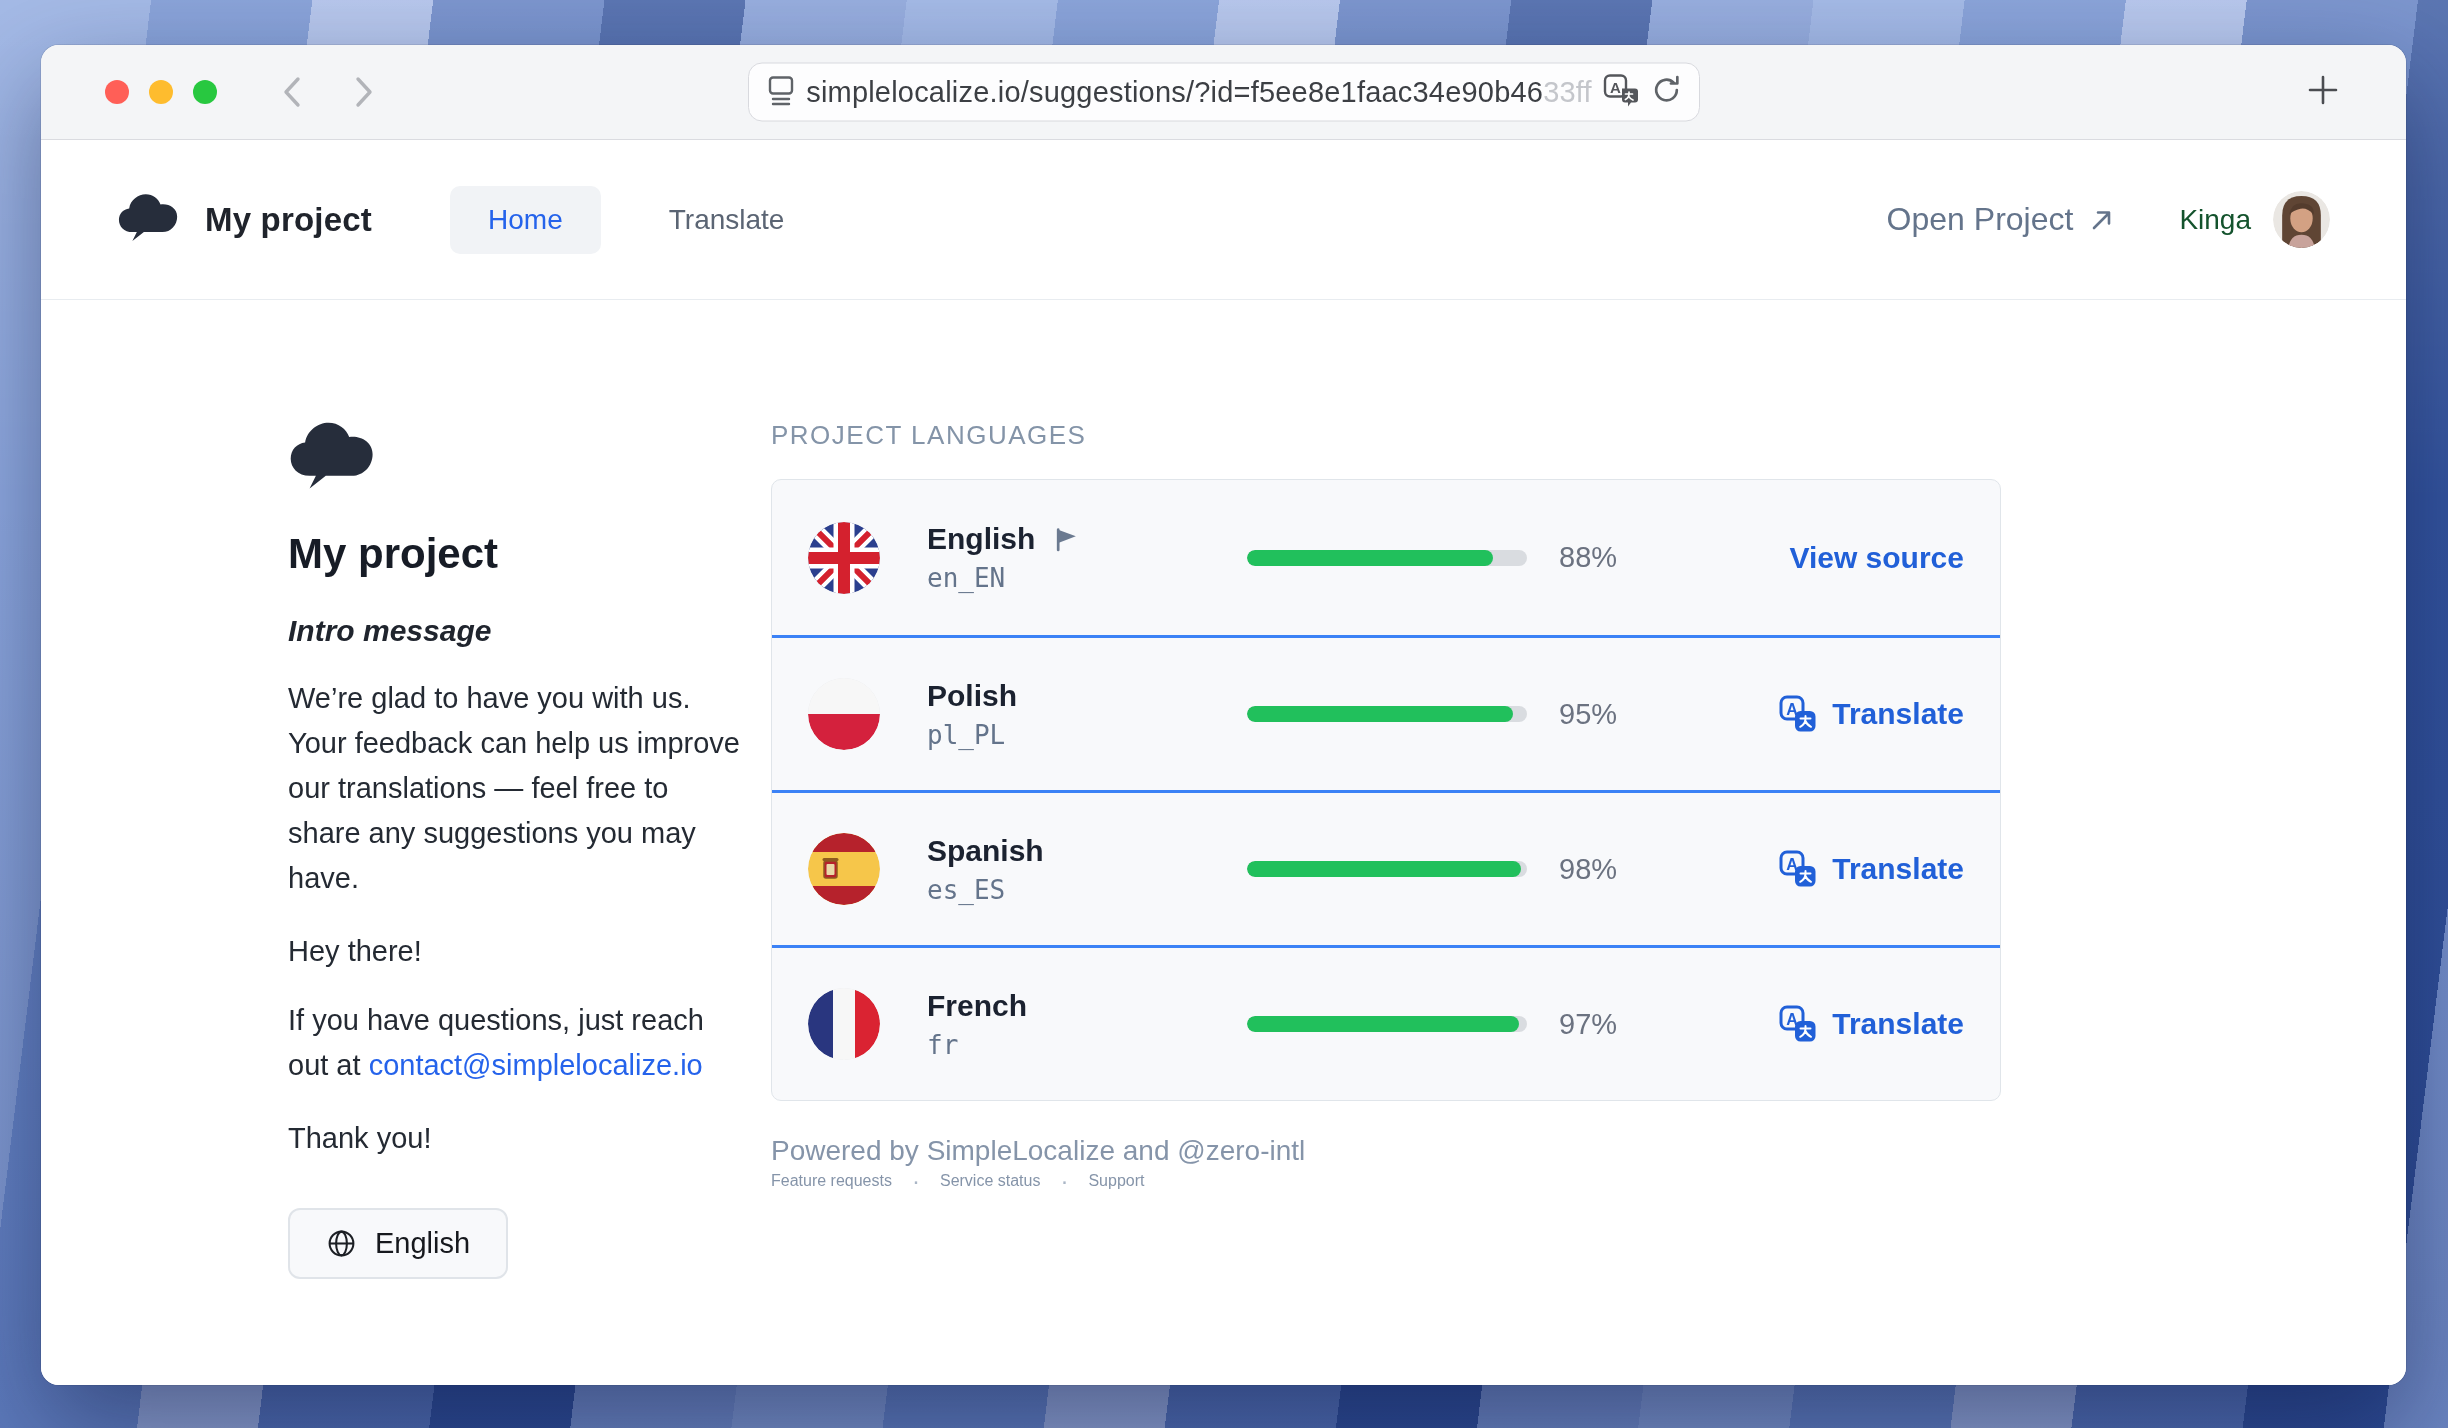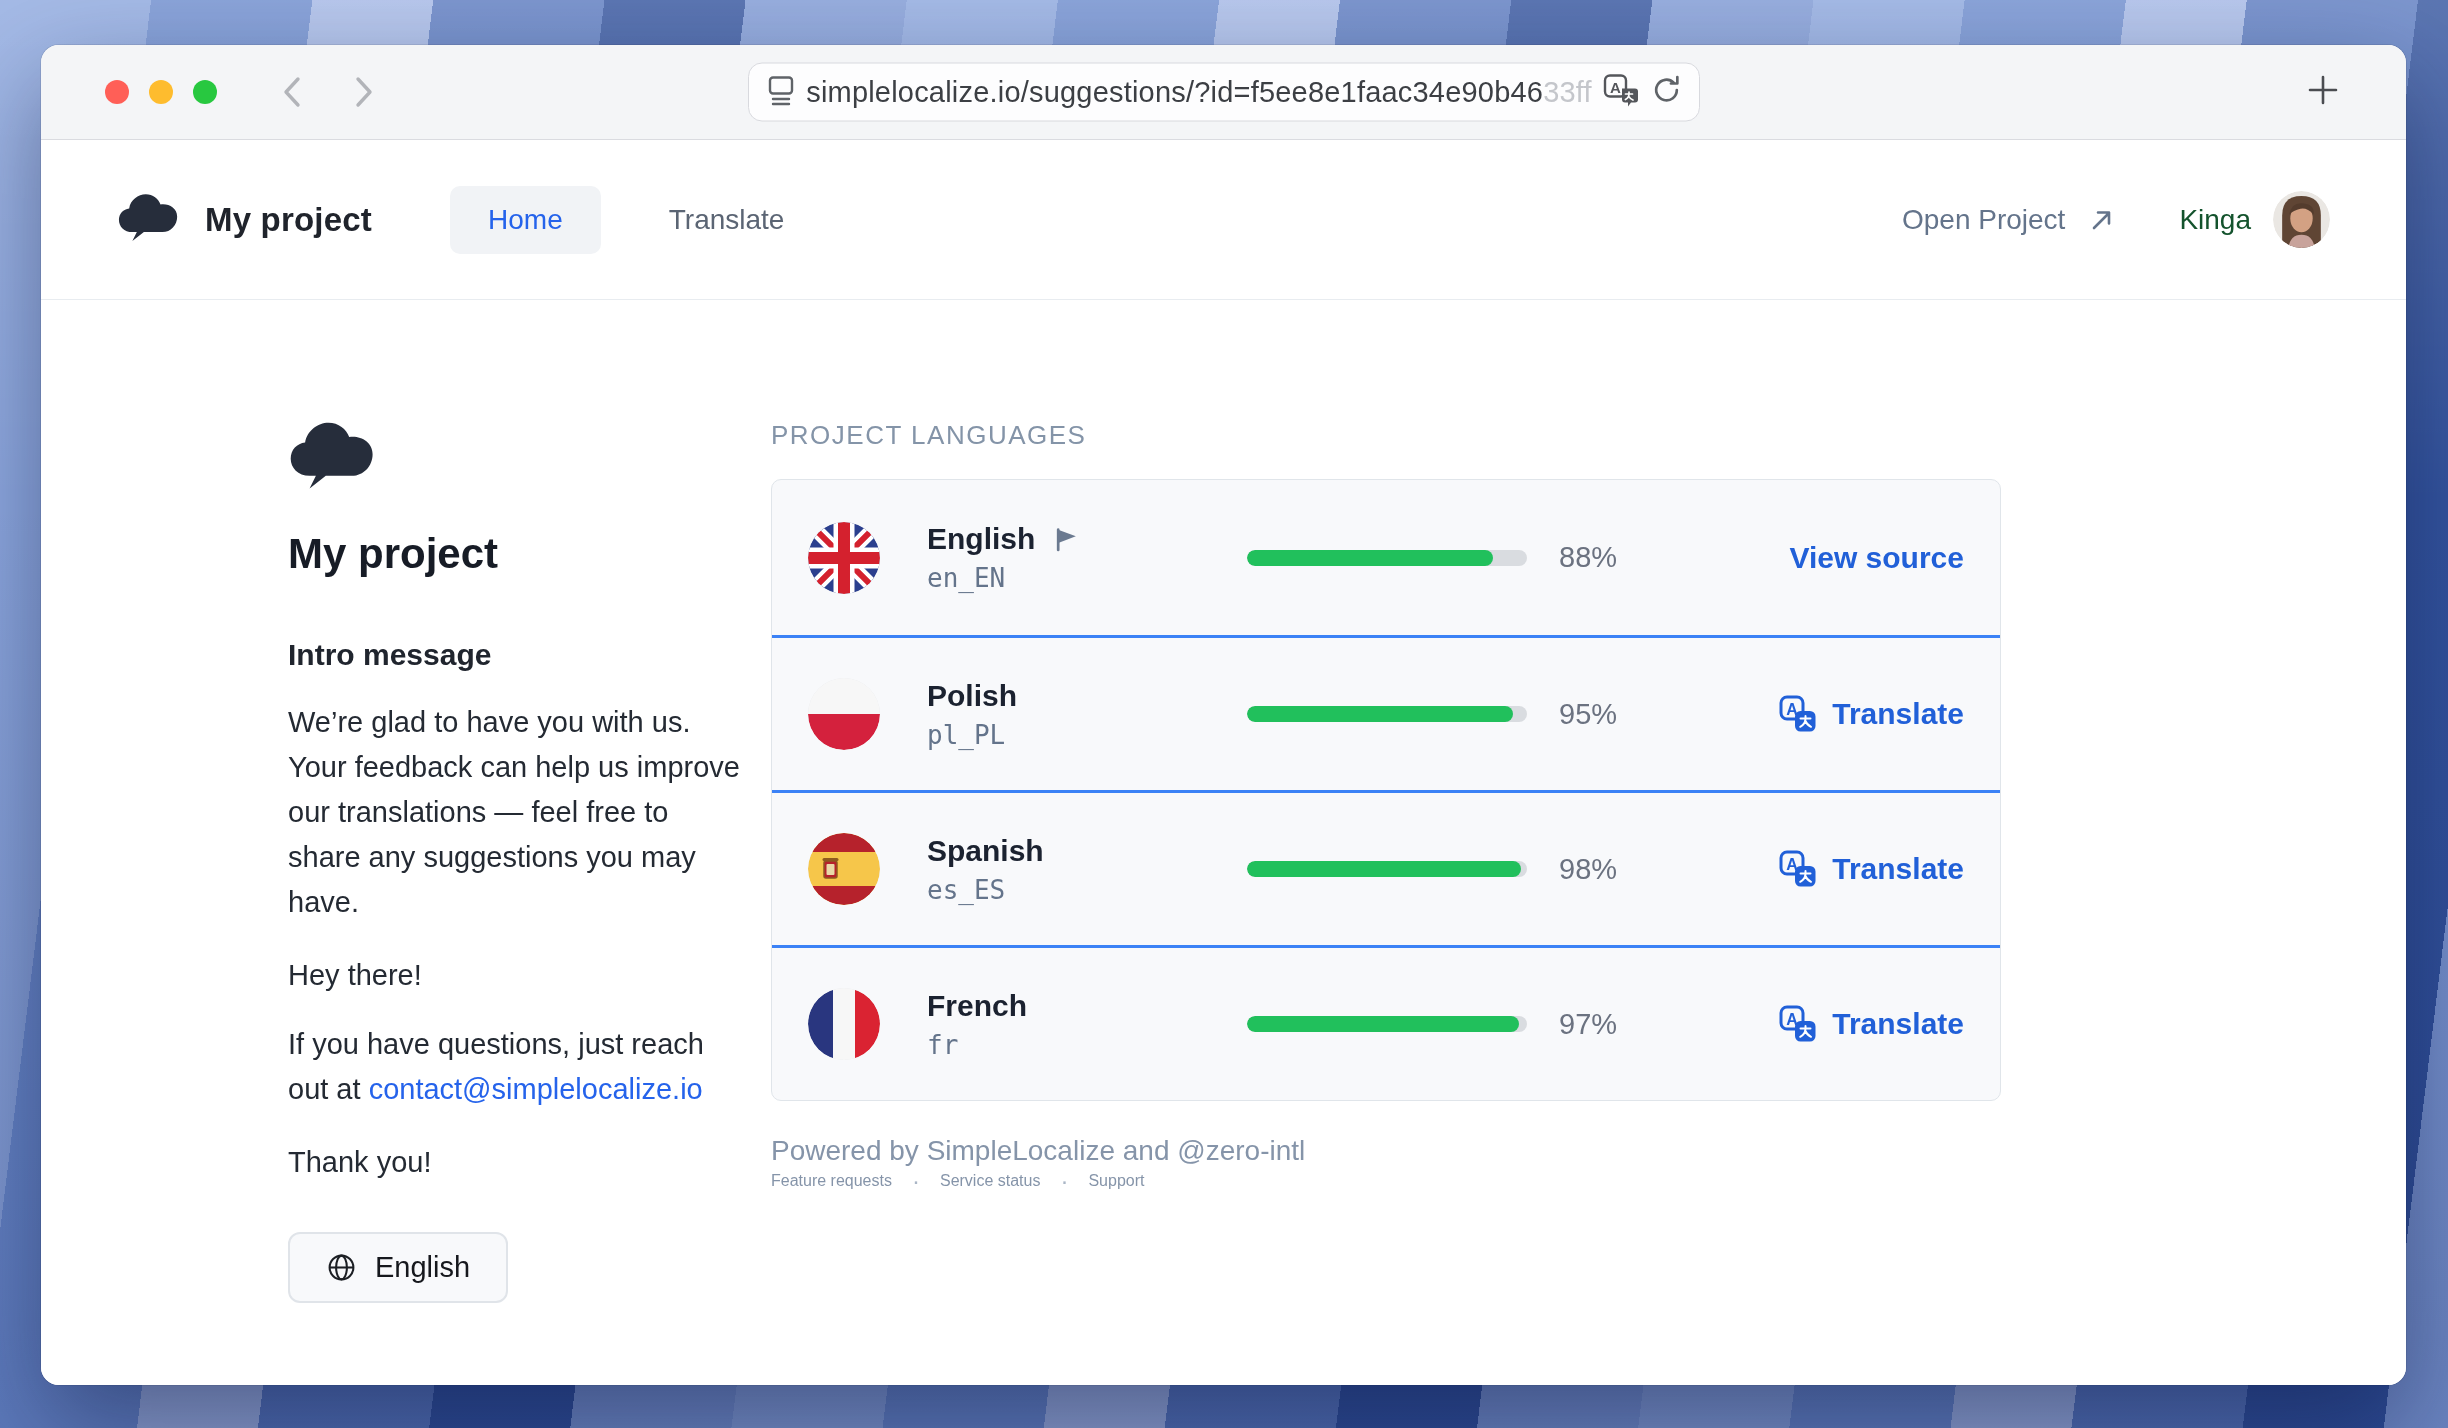--- a/index.html
+++ b/index.html
@@ -61,31 +61,31 @@
     height:160px; flex:0 0 160px; border-bottom:1px solid #e8ecf0;
     display:flex; align-items:center; padding:0 76px;
   }
   .logo-title { display:flex; align-items:center; gap:24px; }
   .site-title { font-size:33px; font-weight:bold; color:#20242c; letter-spacing:.2px; }
   .nav-tabs { display:flex; align-items:center; margin-left:78px; gap:30px; }
   .tab { font-size:28px; padding:18px 38px; border-radius:10px; cursor:pointer; }
   .tab.active { background:#f1f3f6; color:#2563eb;text-align:right; }
   .tab.plain  { color:#5b6574; }
   .header-right { margin-left:auto; display:flex; align-items:center; }
-  .open-project { display:flex; align-items:center; gap:24px; color:#64748b; font-size:28px; cursor:pointer; }
+  .open-project { display:flex; align-items:center; gap:16px; color:#64748b; font-size:32px; cursor:pointer; }
   .user-name { font-size:28px; color:#14532d; font-weight:500; margin-left:64px; }
   .avatar { width:57px; height:57px; border-radius:50%; overflow:hidden; margin-left:22px; flex:0 0 57px; }
 
   
   .main { flex:1; display:flex; padding:120px 0 0 247px; gap:31px; }
 
   .intro-col { width:452px; flex:0 0 452px; }
   .intro-col .cloud-big { margin-bottom:34px; }
   .intro-title { font-size:42px; font-weight:bold; color:#171c26; }
-  .intro-sub { font-size:30px; font-weight:bold; color:#20252e; margin-top:60px; }
+  .intro-sub { font-size:30px; font-weight:bold; color:#20252e; margin-top:36px;font-style:italic; }
   .intro-col p { font-size:29px; color:#242a33; line-height:1.55; margin-top:28px; }
   .intro-col p.tight { margin-top:24px; }
   a.email-link { color:#2563eb; text-decoration:none; }
   .lang-switch-btn {
     margin-top:48px; display:inline-flex; align-items:center; gap:18px;
     padding:17px 36px; border:2px solid #e0e4e9; border-radius:12px;
     background:#f8f9fb; font-size:29px; color:#16181d; cursor:pointer;
     font-family:"Liberation Sans", sans-serif;
   }
 

